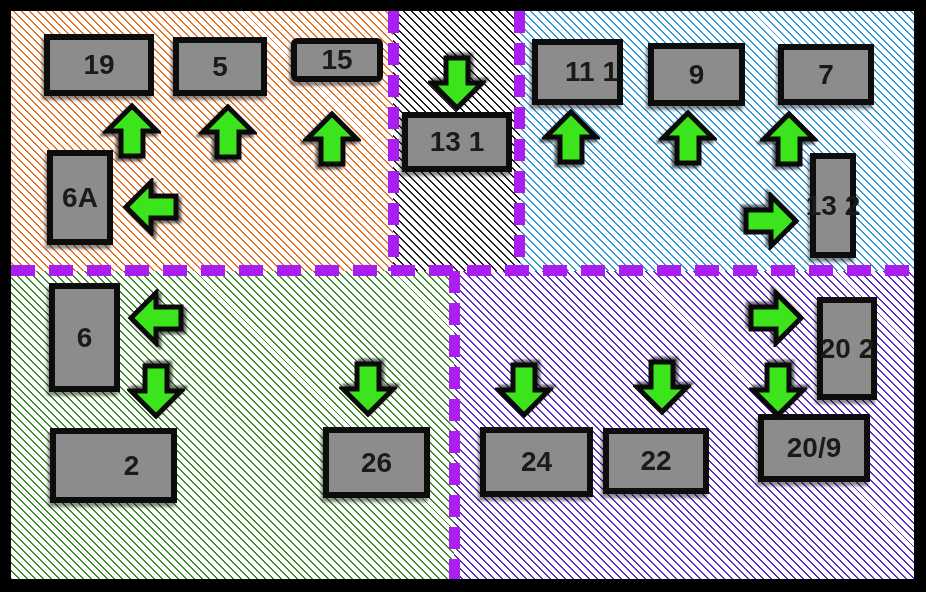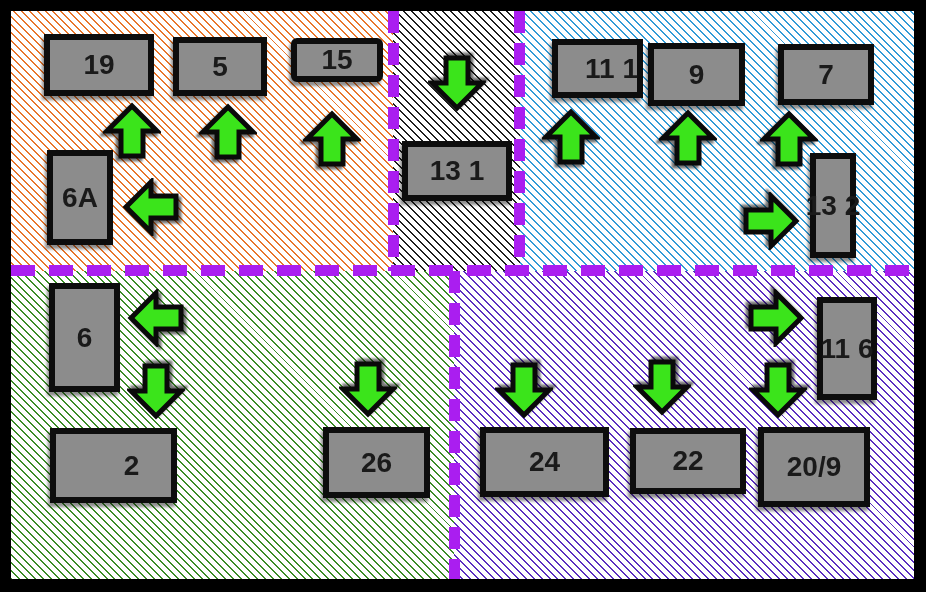--- a/index.html
+++ b/index.html
@@ -63,55 +63,55 @@
       </div>
       <div class="box" style="left: 173px; top: 37px; width: 94px; height: 59px;">
         <span class="lbl">5</span>
       </div>
       <div class="box" style="left: 291px; top: 38px; width: 92px; height: 44px; border-radius: 6px;">
         <span class="lbl">15</span>
       </div>
       <div class="box" style="left: 47px; top: 150px; width: 66px; height: 95px;">
         <span class="lbl">6A</span>
       </div>
-      <div class="box" style="left: 402px; top: 141px; width: 110px; height: 60px; text-align: center;">
+      <div class="box" style="left: 402px; top: 112px; width: 110px; height: 60px; text-align: center;">
         <span class="lbl">13 1</span>
       </div>
-      <div class="box" style="left: 552px; top: 39px; width: 91px; height: 59px; padding-left: 28px;">
+      <div class="box" style="left: 532px; top: 39px; width: 91px; height: 66px; padding-left: 28px;">
         <span class="lbl">11 1</span>
       </div>
       <div class="box" style="left: 648px; top: 43px; width: 97px; height: 63px;">
         <span class="lbl">9</span>
       </div>
       <div class="box" style="left: 778px; top: 44px; width: 96px; height: 61px;">
         <span class="lbl">7</span>
       </div>
       <div class="box" style="left: 810px; top: 153px; width: 46px; height: 105px;">
         <span class="lbl">13 2</span>
       </div>
       <div class="box" style="left: 49px; top: 283px; width: 71px; height: 109px;">
         <span class="lbl">6</span>
       </div>
       <div class="box" style="left: 50px; top: 428px; width: 127px; height: 75px;">
         <span class="lbl" style="--dx: 18px;">2</span>
       </div>
       <div class="box" style="left: 323px; top: 427px; width: 107px; height: 71px; justify-content: center;">
         <span class="lbl">26</span>
       </div>
-      <div class="box" style="left: 480px; top: 427px; width: 129px; height: 70px;">
+      <div class="box" style="left: 480px; top: 427px; width: 113px; height: 70px;">
         <span class="lbl">24</span>
       </div>
-      <div class="box" style="left: 630px; top: 428px; width: 116px; height: 66px;">
+      <div class="box" style="left: 603px; top: 428px; width: 106px; height: 66px;">
         <span class="lbl">22</span>
       </div>
-      <div class="box" style="left: 758px; top: 427px; width: 112px; height: 80px;">
+      <div class="box" style="left: 758px; top: 414px; width: 112px; height: 68px;">
         <span class="lbl">20/9</span>
       </div>
       <div class="box" style="left: 817px; top: 297px; width: 60px; height: 103px;">
-        <span class="lbl">11 6</span>
+        <span class="lbl">20 2</span>
       </div>
     </div>
   <div class="layer" id="arrows">
       <svg width="58" height="58" viewBox="0 0 58 58" class="arrow" style="left: 103px; top: 102px; transform: rotate(0deg);">
         <path d="M29,4 L54,29 L40,29 L40,54 L18,54 L18,29 L4,29 Z" fill="#3BE41B" stroke="#0a0a0a" stroke-width="5" stroke-linejoin="miter"></path>
       </svg>
       <svg width="58" height="58" viewBox="0 0 58 58" class="arrow" style="left: 199px; top: 103px; transform: rotate(0deg);">
         <path d="M29,4 L54,29 L40,29 L40,54 L18,54 L18,29 L4,29 Z" fill="#3BE41B" stroke="#0a0a0a" stroke-width="5" stroke-linejoin="miter"></path>
       </svg>
       <svg width="58" height="58" viewBox="0 0 58 58" class="arrow" style="left: 303px; top: 110px; transform: rotate(0deg);">

